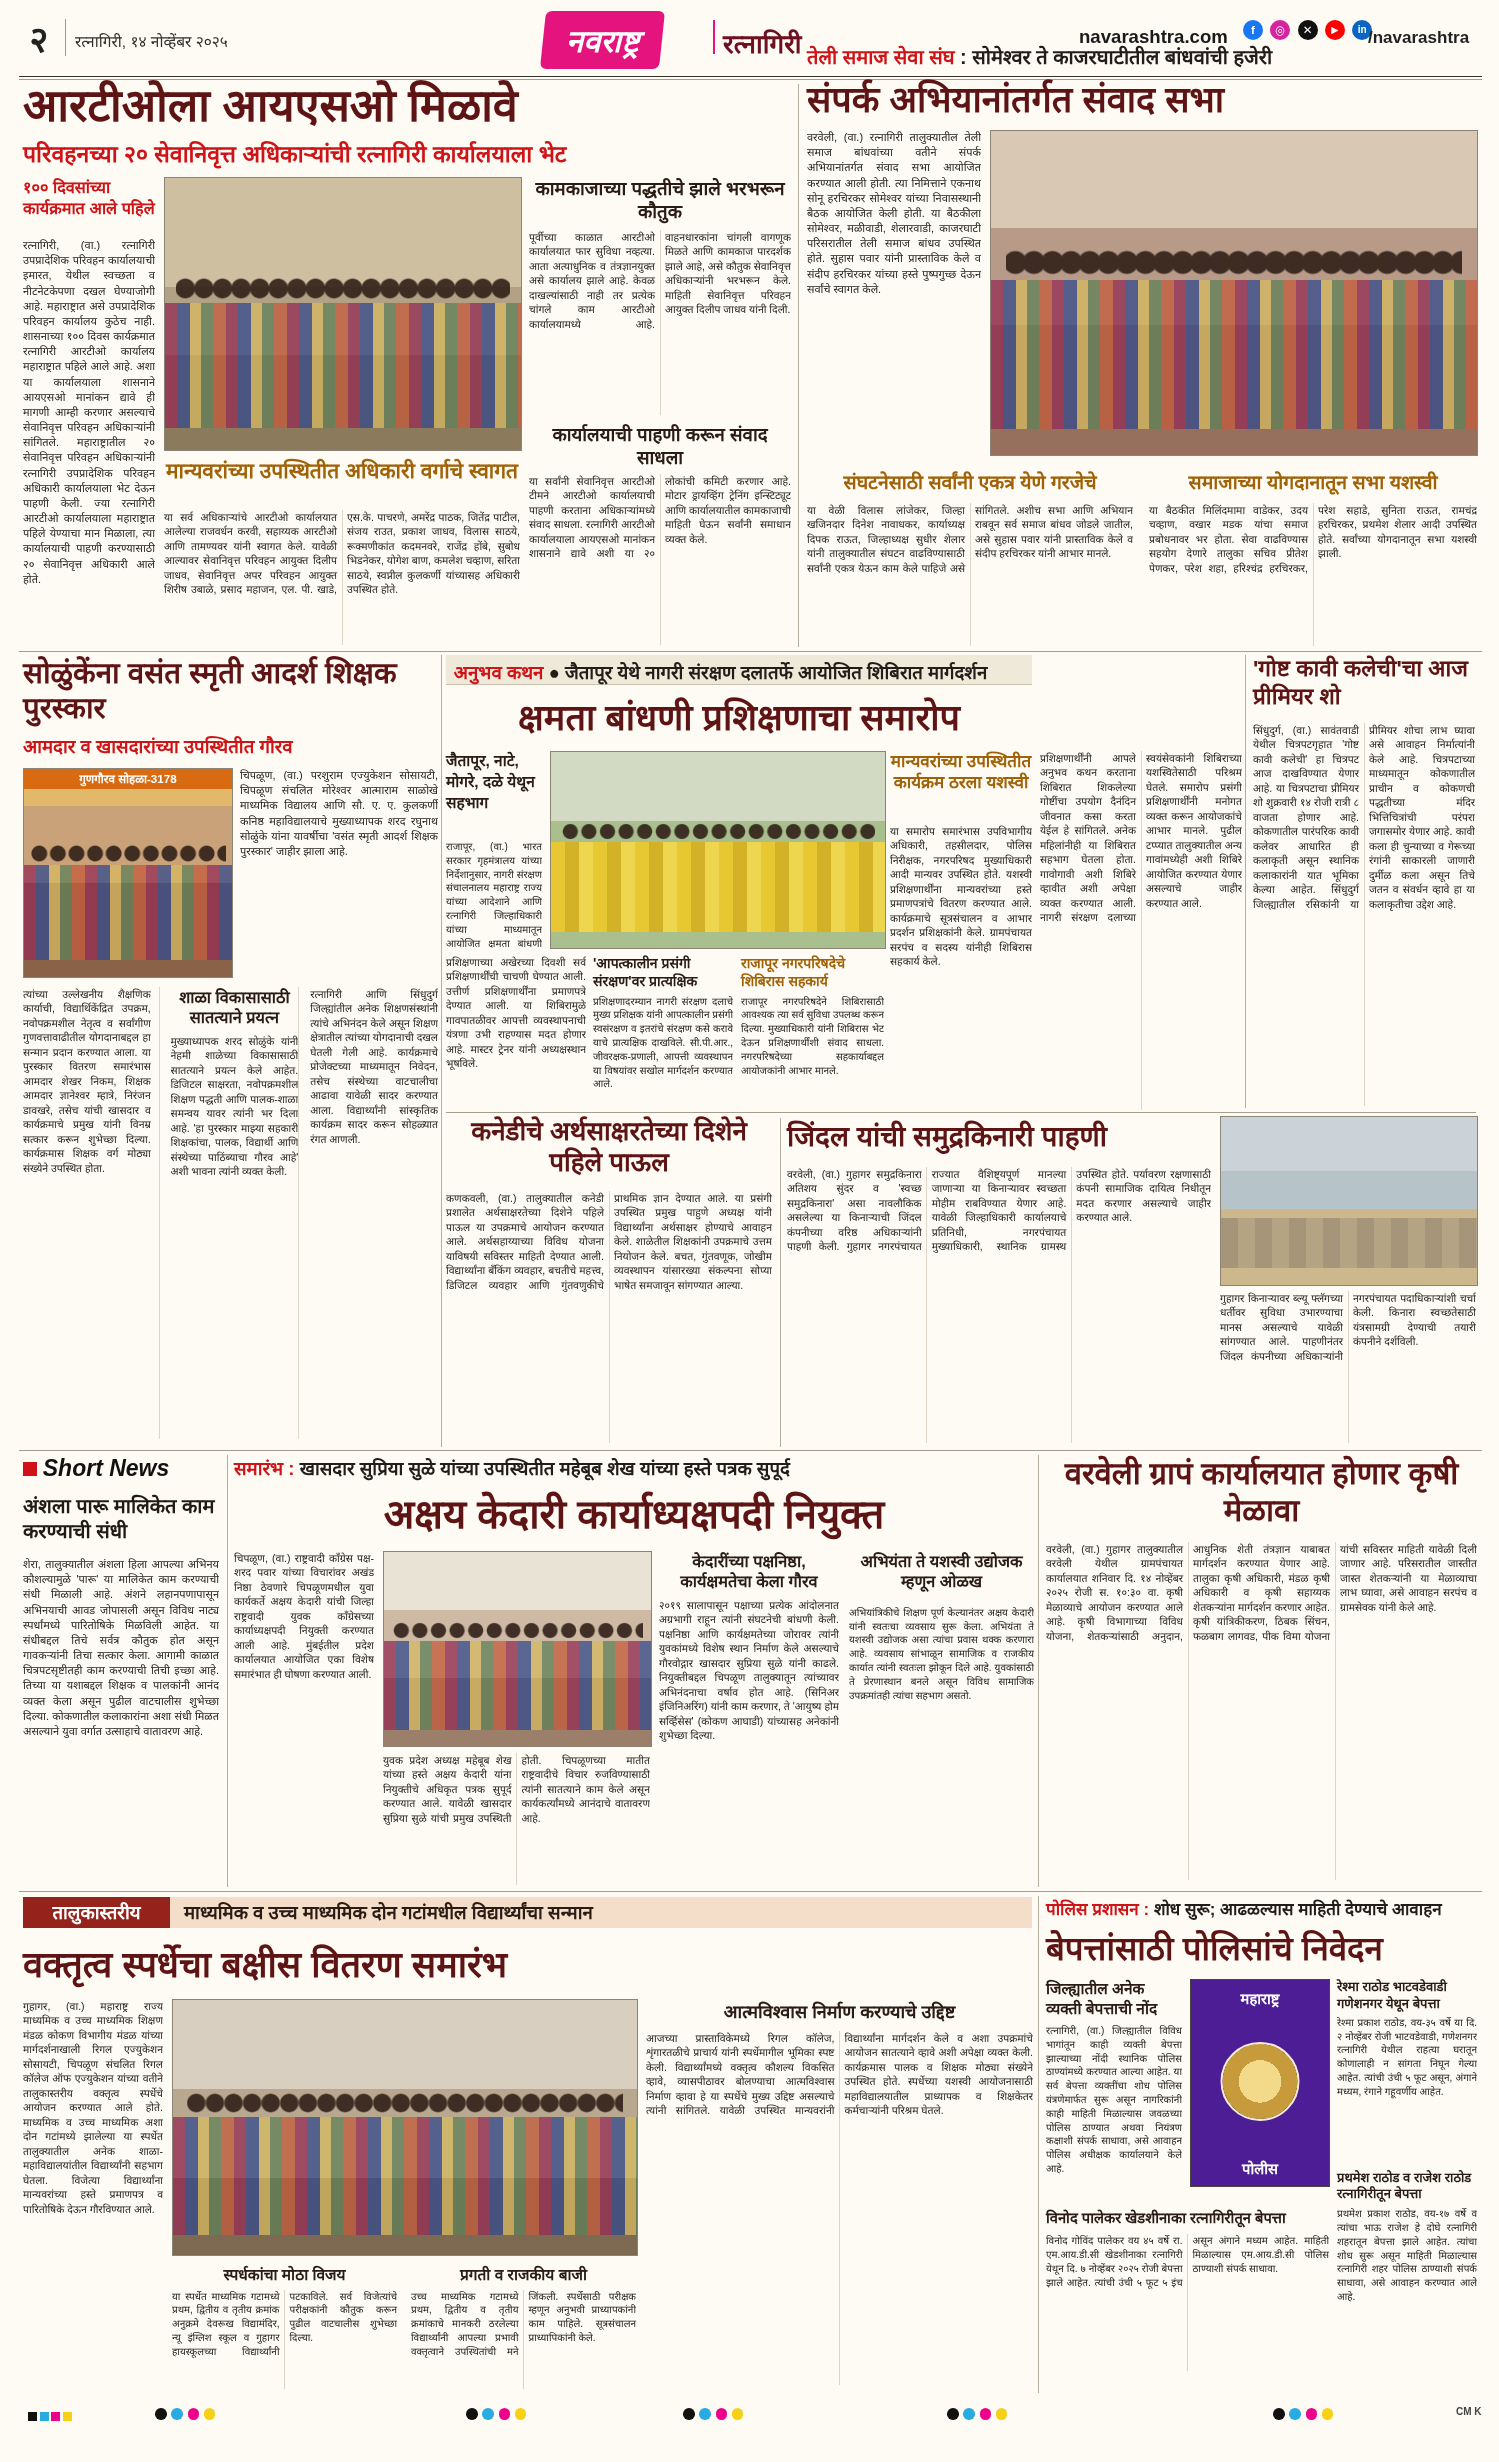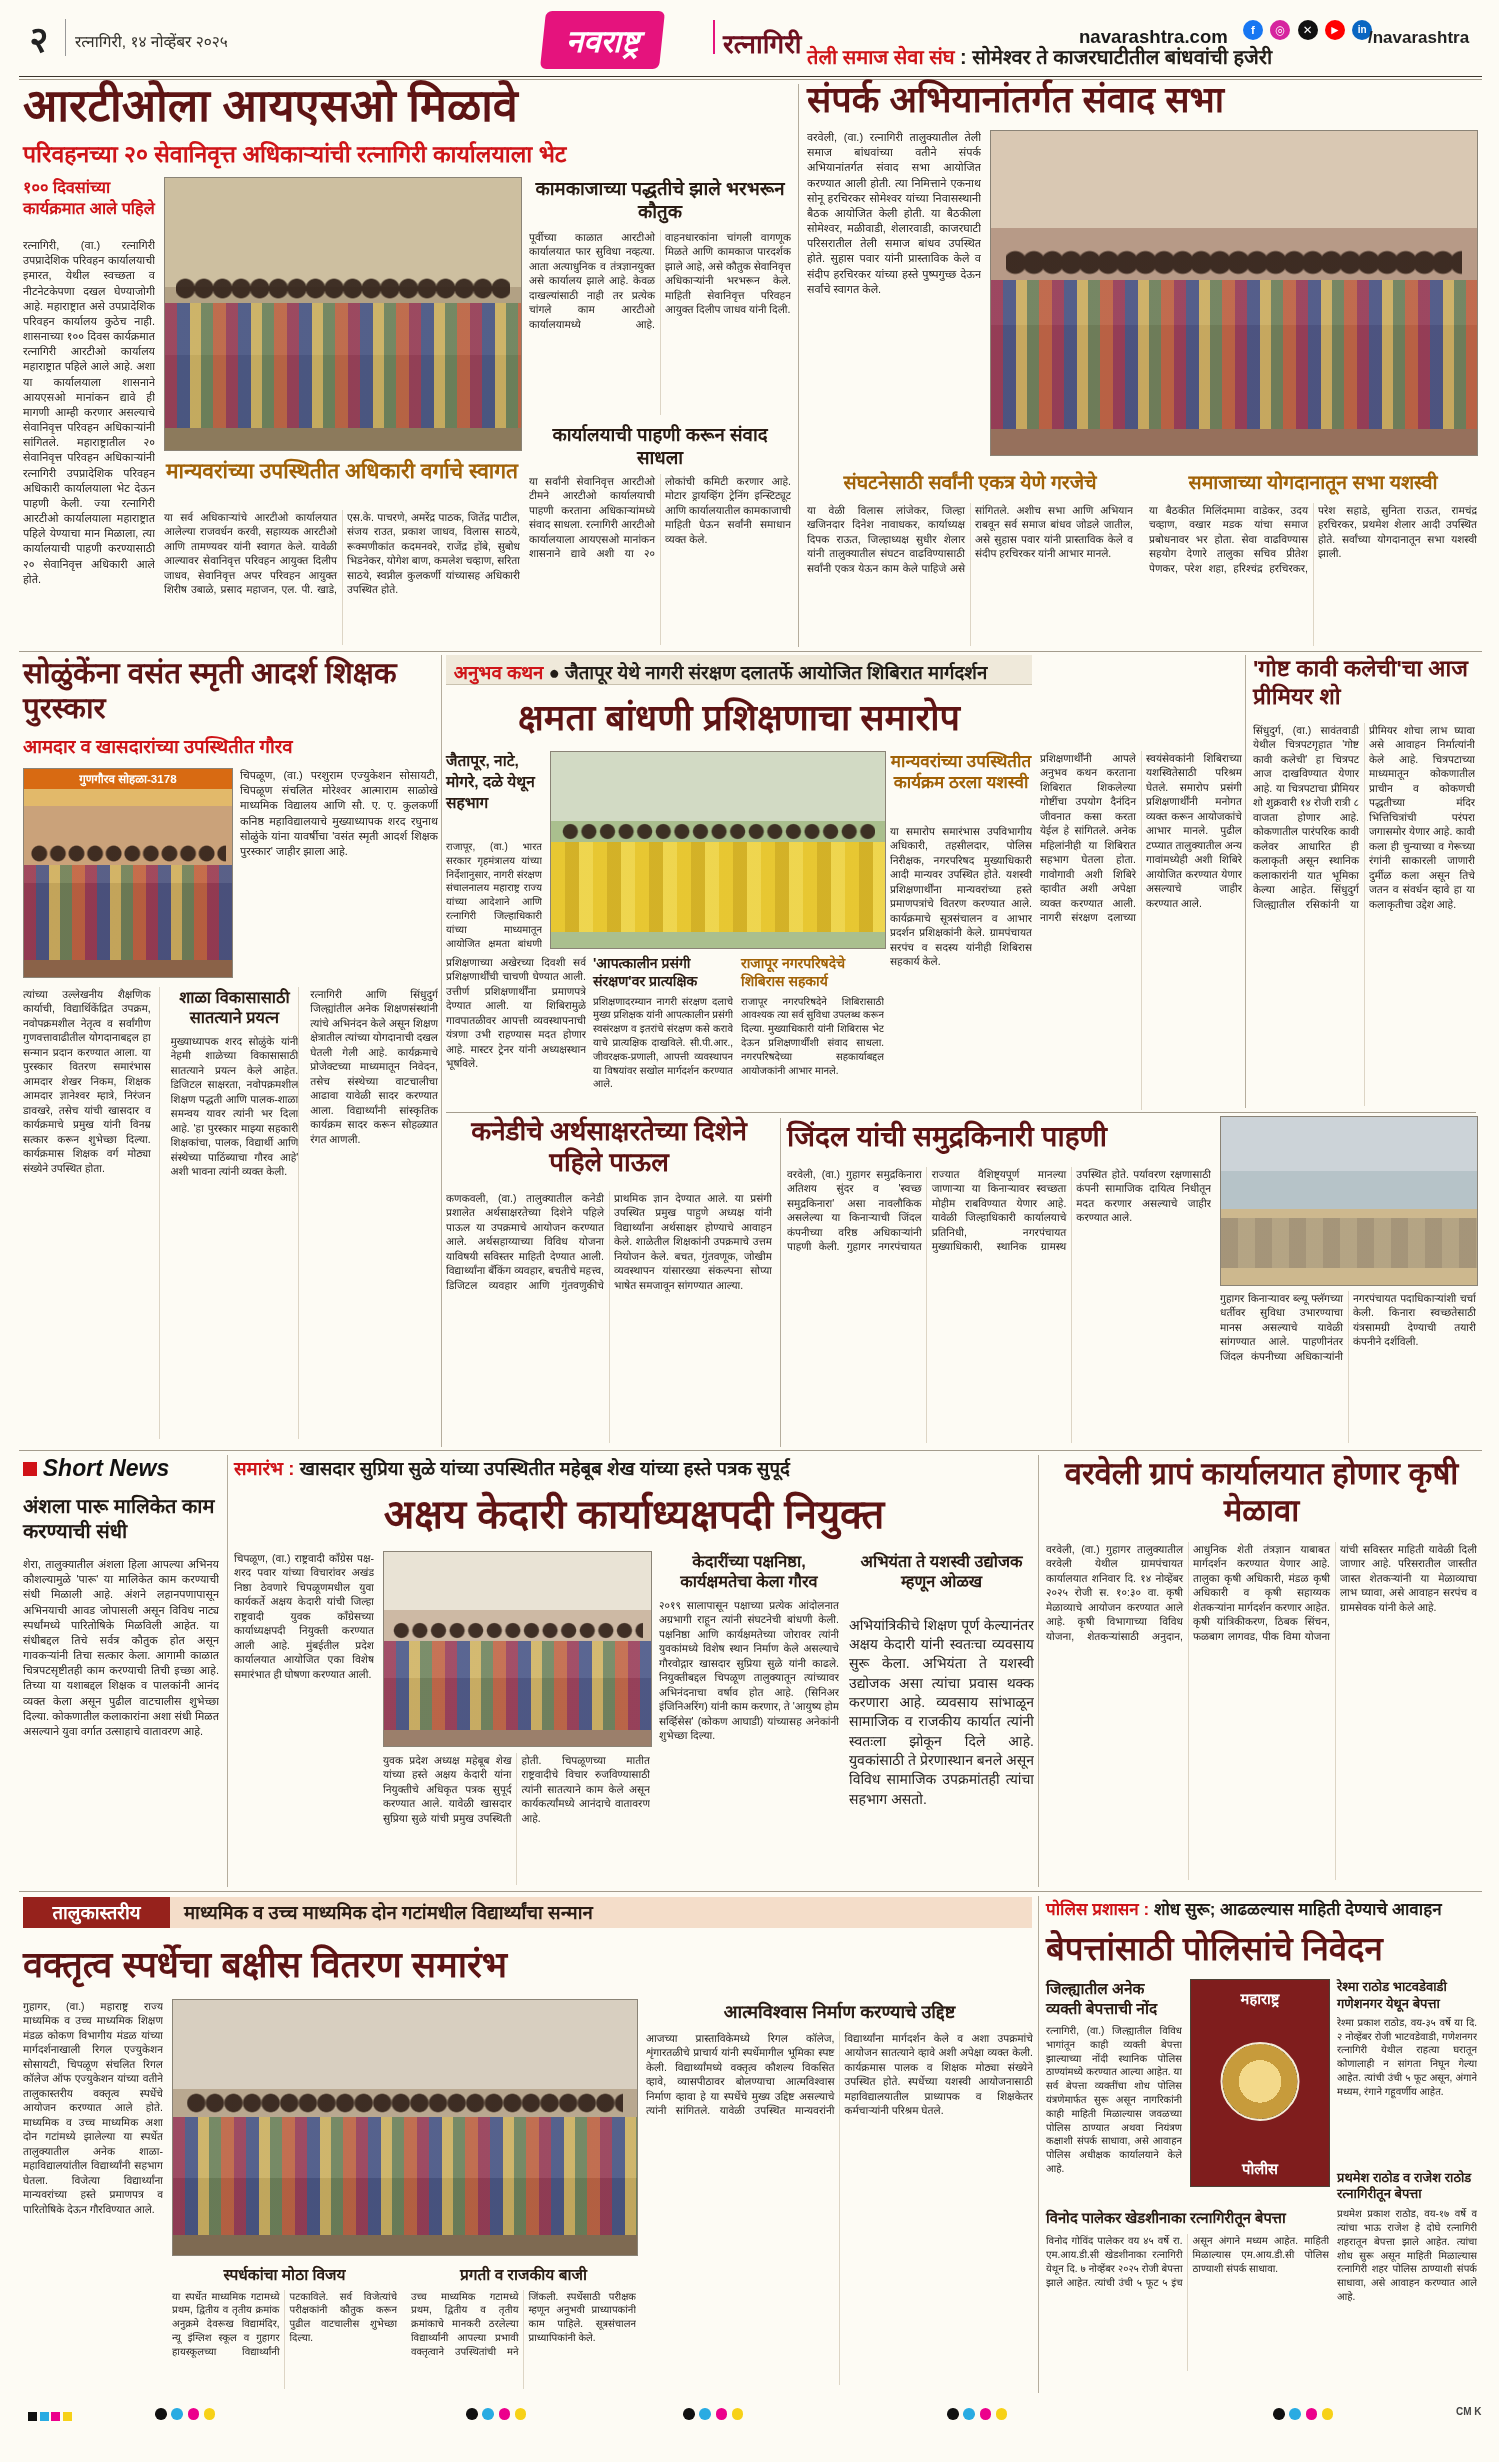--- a/index.html
+++ b/index.html
@@ -32,21 +32,21 @@
   .ph-jindal{background:linear-gradient(180deg,#ccd3d8 0 32%,#b6c3c8 32% 55%,#cdb88e 55% 100%);}
   .ph-jindal::before{display:none;}
   .ph-jindal::after{background:repeating-linear-gradient(90deg, rgba(116,106,96,.45) 0 17px, rgba(150,140,120,.45) 17px 34px);height:30%;top:60%;}
   .ph-akshay{background:linear-gradient(180deg,#e9e3d5 0 30%,#cdb9a4 30% 65%,#9b7f6b 65% 100%);}
   .ph-vakt{background:linear-gradient(180deg,#d8cfc0 0 35%,#b9a890 35% 70%,#7e6a52 70% 100%);}
   .kickbar{background:#efe9da;border-bottom:0.8px solid #c9c1ae;}
   .icon-dot{display:inline-block;width:20px;height:20px;border-radius:50%;color:#fff;text-align:center;
      line-height:20px;font-size:11.6px;font-weight:bold;margin-left:3.9px;vertical-align:middle;}
   .dot{display:inline-block;width:11.6px;height:11.6px;border-radius:50%;margin-right:4.7px;}
   .sq{display:inline-block;width:9.3px;height:9.3px;margin-right:2.3px;}
-  .badgebox{background:#7f1d1d;border:0.8px solid #4a4236;}
+  .badgebox{background:#4c1d95;border:0.8px solid #4a4236;}
   .badge-circle{position:absolute;left:50%;top:50%;transform:translate(-50%,-52%);width:75px;height:75px;border-radius:50%;
      background:radial-gradient(circle,#f3d98a 0 40%,#c79b3b 40% 70%,#8a6a22 70% 100%);border:2.3px solid #f4ecd8;}
 </style>
 </head>
 <body>
 
 <div class="page">
 
   <div class="abs" style="left:0;top:0;width:1500px;height:75px">
     <div class="abs bold" style="left:29.5px;top:14px;font-size:36px;color:#222">२</div>
@@ -203,21 +203,21 @@
     <div class="abs jtext" style="left:0;top:96px;width:140px;height:334px;font-size:10.5px">चिपळूण, (वा.) राष्ट्रवादी काँग्रेस पक्ष-शरद पवार यांच्या विचारांवर अखंड निष्ठा ठेवणारे चिपळूणमधील युवा कार्यकर्ते अक्षय केदारी यांची जिल्हा राष्ट्रवादी युवक काँग्रेसच्या कार्याध्यक्षपदी नियुक्ती करण्यात आली आहे. मुंबईतील प्रदेश कार्यालयात आयोजित एका विशेष समारंभात ही घोषणा करण्यात आली.</div>
     <div class="photo ph-akshay" style="left:149px;top:96px;width:267px;height:194px"></div>
     <div class="abs jtext cols2" style="left:149px;top:298px;width:267px;height:132px;font-size:10.5px">युवक प्रदेश अध्यक्ष महेबूब शेख यांच्या हस्ते अक्षय केदारी यांना नियुक्तीचे अधिकृत पत्रक सुपूर्द करण्यात आले. यावेळी खासदार सुप्रिया सुळे यांची प्रमुख उपस्थिती होती. चिपळूणच्या मातीत राष्ट्रवादीचे विचार रुजविण्यासाठी त्यांनी सातत्याने काम केले असून कार्यकर्त्यांमध्ये आनंदाचे वातावरण आहे.</div>
 
     <div class="abs" style="left:425px;top:96px;width:180px;height:334px">
       <div class="bold ctr" style="font-size:16.3px;line-height:1.25;color:#2a1c14">केदारींच्या पक्षनिष्ठा, कार्यक्षमतेचा केला गौरव</div>
       <div class="jtext" style="font-size:10.5px;height:276px;margin-top:6.2px">२०१९ सालापासून पक्षाच्या प्रत्येक आंदोलनात अग्रभागी राहून त्यांनी संघटनेची बांधणी केली. पक्षनिष्ठा आणि कार्यक्षमतेच्या जोरावर त्यांनी युवकांमध्ये विशेष स्थान निर्माण केले असल्याचे गौरवोद्गार खासदार सुप्रिया सुळे यांनी काढले. नियुक्तीबद्दल चिपळूण तालुक्यातून त्यांच्यावर अभिनंदनाचा वर्षाव होत आहे. (सिनिअर इंजिनिअरिंग) यांनी काम करणार, ते 'आयुष्य होम सर्व्हिसेस' (कोकण आघाडी) यांच्यासह अनेकांनी शुभेच्छा दिल्या.</div>
     </div>
     <div class="abs" style="left:615px;top:96px;width:185px;height:334px">
       <div class="bold ctr" style="font-size:16.3px;line-height:1.25;color:#2a1c14">अभियंता ते यशस्वी उद्योजक म्हणून ओळख</div>
-      <div class="jtext" style="font-size:14px;height:276px;margin-top:24px">अभियांत्रिकीचे शिक्षण पूर्ण केल्यानंतर अक्षय केदारी यांनी स्वतःचा व्यवसाय सुरू केला. अभियंता ते यशस्वी उद्योजक असा त्यांचा प्रवास थक्क करणारा आहे. व्यवसाय सांभाळून सामाजिक व राजकीय कार्यात त्यांनी स्वतःला झोकून दिले आहे. युवकांसाठी ते प्रेरणास्थान बनले असून विविध सामाजिक उपक्रमांतही त्यांचा सहभाग असतो.</div>
+      <div class="jtext" style="font-size:10px;height:276px;margin-top:14px">अभियांत्रिकीचे शिक्षण पूर्ण केल्यानंतर अक्षय केदारी यांनी स्वतःचा व्यवसाय सुरू केला. अभियंता ते यशस्वी उद्योजक असा त्यांचा प्रवास थक्क करणारा आहे. व्यवसाय सांभाळून सामाजिक व राजकीय कार्यात त्यांनी स्वतःला झोकून दिले आहे. युवकांसाठी ते प्रेरणास्थान बनले असून विविध सामाजिक उपक्रमांतही त्यांचा सहभाग असतो.</div>
     </div>
   </section>
 
   <section class="abs" style="left:1046px;top:1455px;width:431px;height:432px">
     <div class="bold maroon ctr" style="font-size:31px;line-height:1.2">वरवेली ग्रापं कार्यालयात होणार कृषी मेळावा</div>
     <div class="abs jtext cols3" style="left:0;top:87px;width:431px;height:338px;font-size:10.5px">वरवेली, (वा.) गुहागर तालुक्यातील वरवेली येथील ग्रामपंचायत कार्यालयात शनिवार दि. १४ नोव्हेंबर २०२५ रोजी स. १०:३० वा. कृषी मेळाव्याचे आयोजन करण्यात आले आहे. कृषी विभागाच्या विविध योजना, शेतकऱ्यांसाठी अनुदान, आधुनिक शेती तंत्रज्ञान याबाबत मार्गदर्शन करण्यात येणार आहे. तालुका कृषी अधिकारी, मंडळ कृषी अधिकारी व कृषी सहाय्यक शेतकऱ्यांना मार्गदर्शन करणार आहेत. कृषी यांत्रिकीकरण, ठिबक सिंचन, फळबाग लागवड, पीक विमा योजना यांची सविस्तर माहिती यावेळी दिली जाणार आहे. परिसरातील जास्तीत जास्त शेतकऱ्यांनी या मेळाव्याचा लाभ घ्यावा, असे आवाहन सरपंच व ग्रामसेवक यांनी केले आहे.</div>
   </section>
 
   <section class="abs" style="left:23px;top:1897px;width:1009px;height:497px">
     <div class="abs bold ctr" style="left:0;top:0;width:147px;height:31px;line-height:31px;background:#96221c;color:#fff;font-size:18.6px">तालुकास्तरीय</div>

